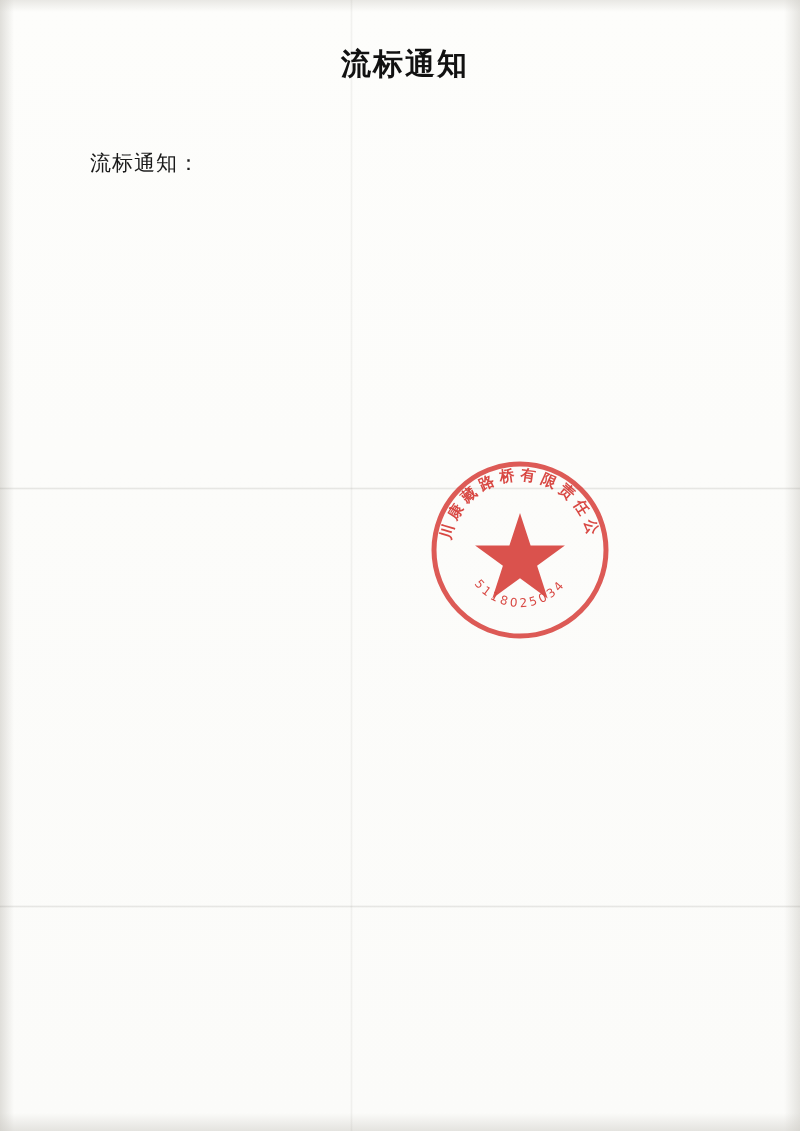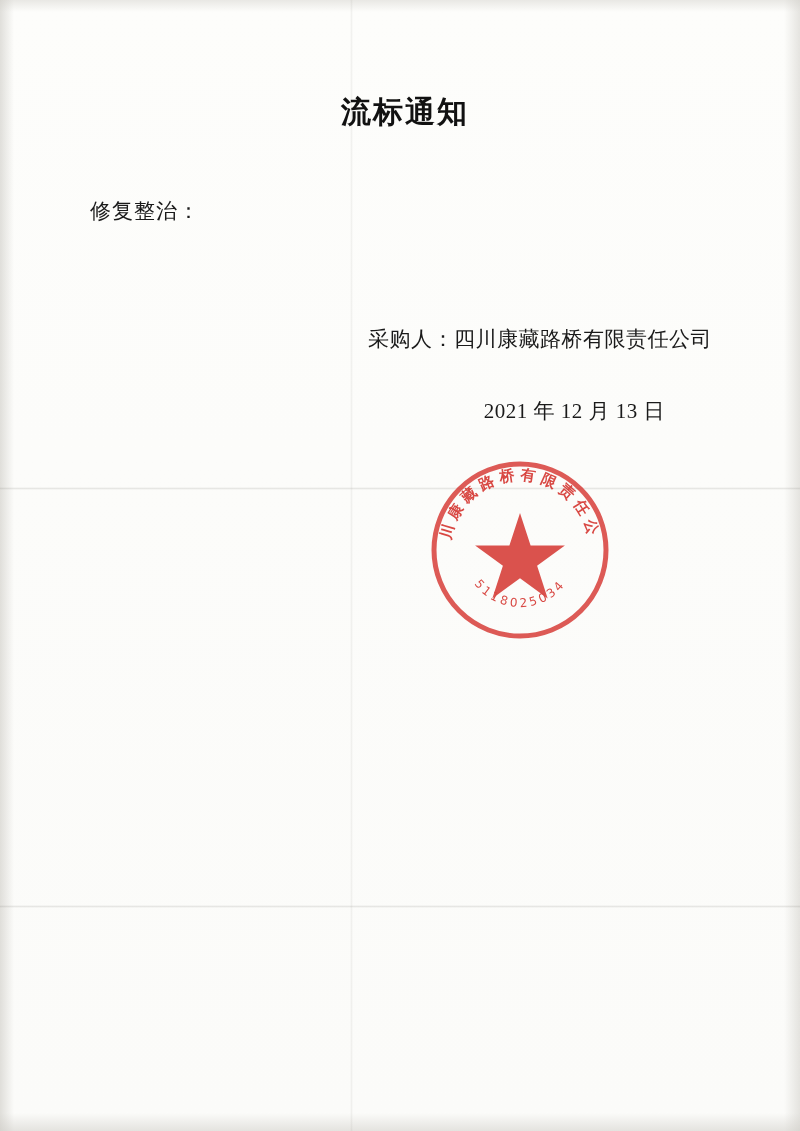--- a/index.html
+++ b/index.html
@@ -79,21 +79,21 @@
 
   .content {
     position: absolute;
     left: 90px;
     top: 0;
     width: 630px;
   }
 
   .doc-title {
     margin: 0;
-    padding-top: 92px;
+    padding-top: 44px;
     text-align: center;
     font-size: 30px;
     font-weight: bold;
     letter-spacing: 2px;
     font-family: "DejaVu Sans", "Liberation Sans", sans-serif;
     color: #111;
   }
 
   .salutation {
     margin-top: 62px;
@@ -154,27 +154,23 @@
   <div class="scan-edge-top"></div>
   <div class="scan-edge-bottom"></div>
   <div class="fold fold-1"></div>
   <div class="fold fold-2"></div>
   <div class="fold-v"></div>
 
   <div class="content">
 
     <h1 class="doc-title">流标通知</h1>
 
-    <div class="salutation">修复整治：</div>
+    <div class="salutation">流标通知：</div>
 
 
-    <div class="signature-block">
-      <div class="sign-line">采购人：四川康藏路桥有限责任公司</div>
-      <div class="date-line">2021 年 12 月 13 日</div>
-    </div>
 
   </div>
 
   <div class="seal">
     <svg width="190" height="190" viewBox="0 0 190 190" xmlns="http://www.w3.org/2000/svg">
       <defs>
         <path id="sealArcTop" d="M 25 95 A 70 70 0 0 1 165 95"></path>
         <path id="sealArcBottom" d="M 38 95 A 57 57 0 0 0 152 95"></path>
       </defs>
       <circle cx="95" cy="95" r="86" fill="none" stroke="#d4302a" stroke-width="5" opacity="0.9"></circle>

